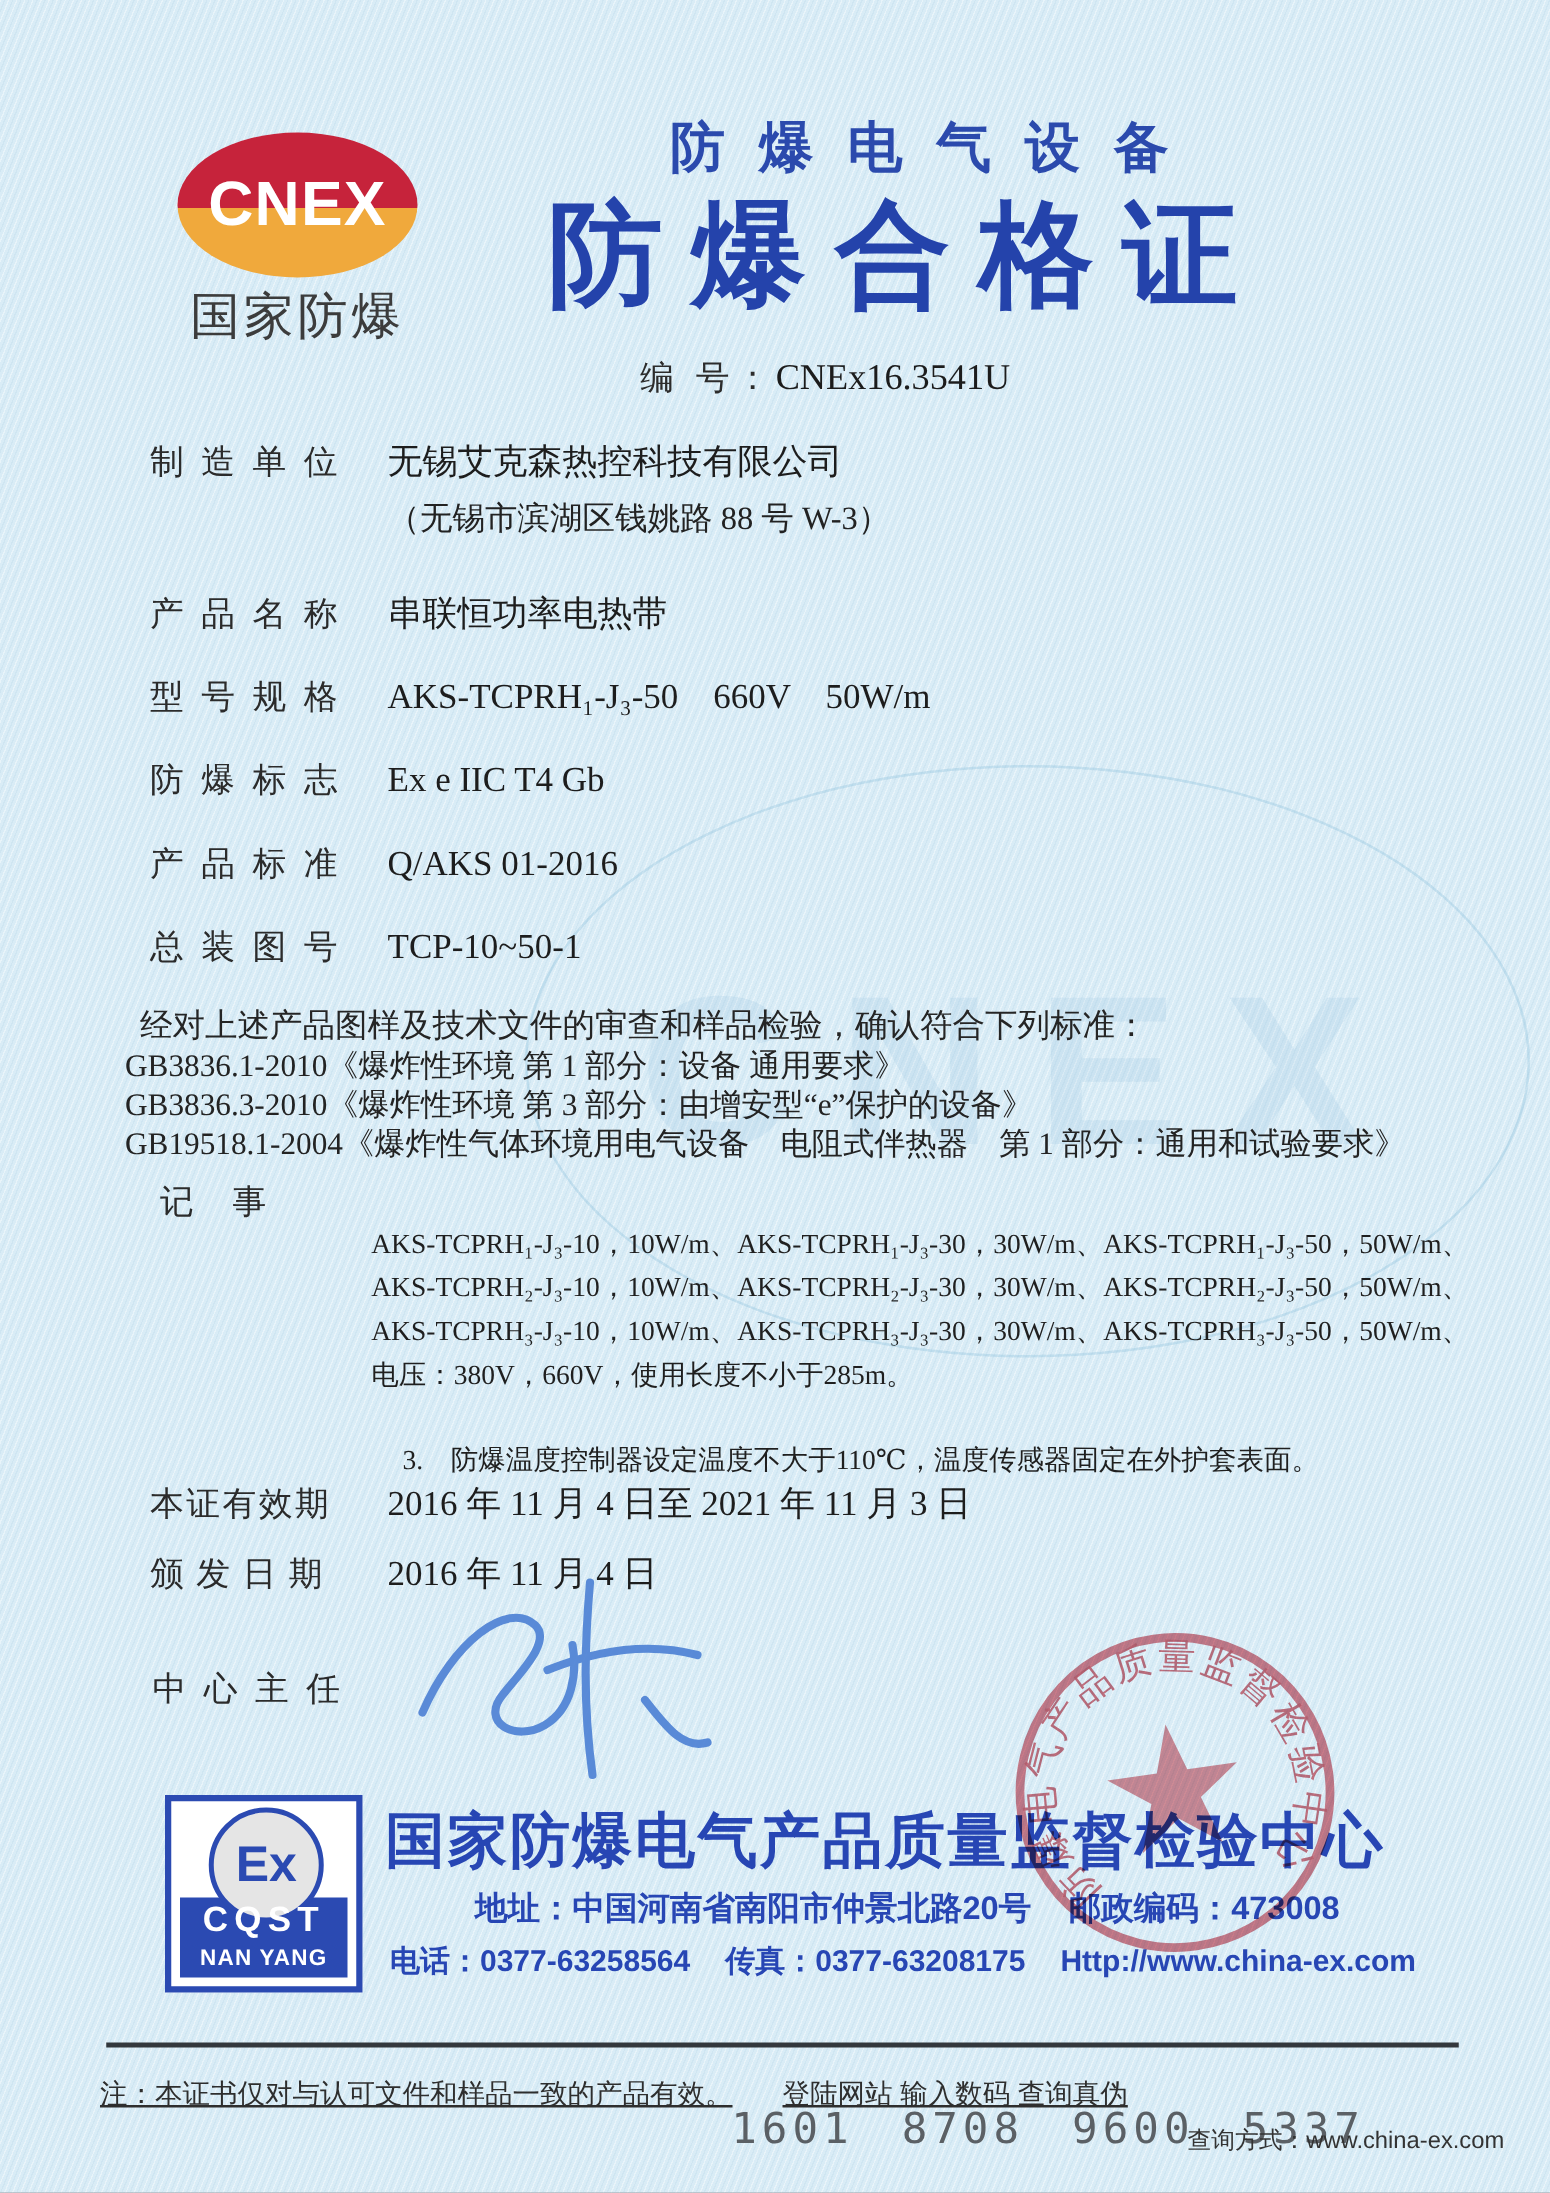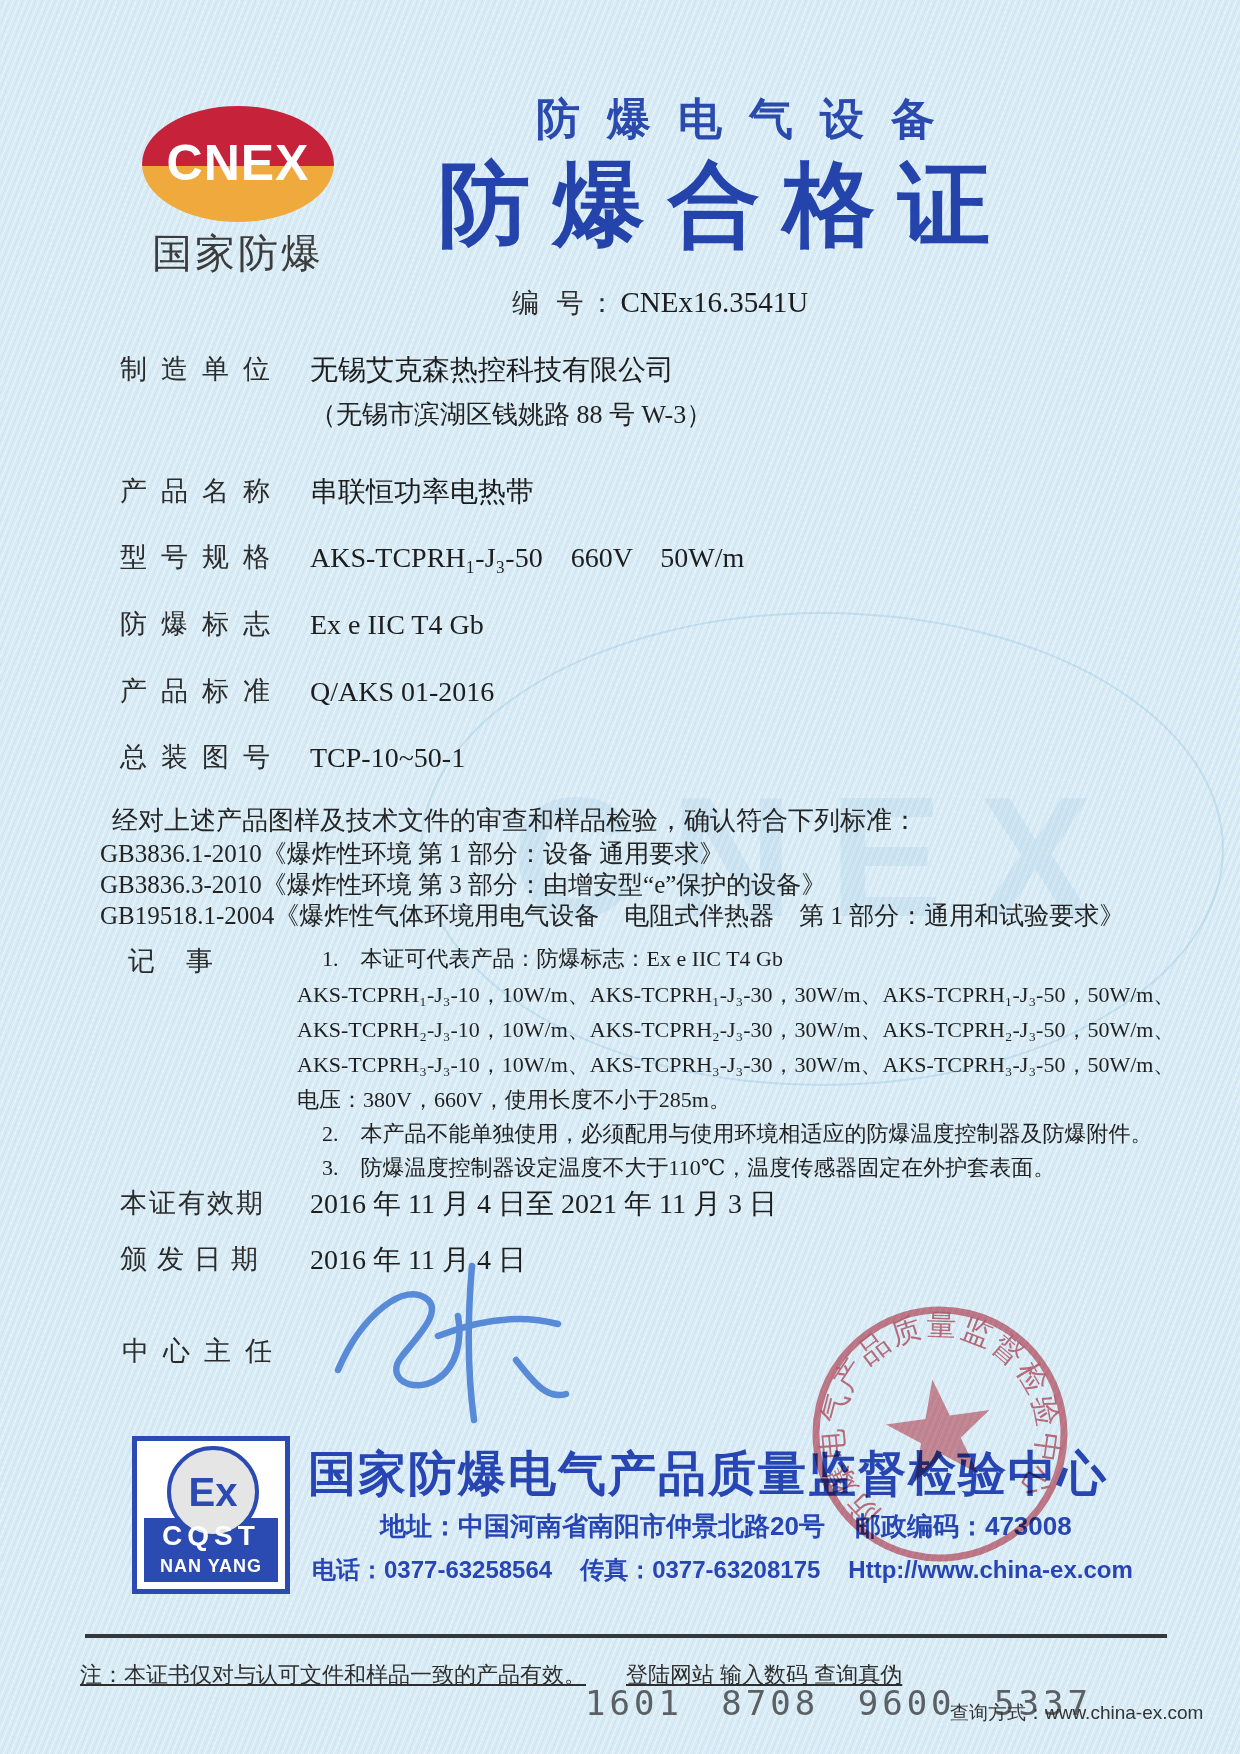--- a/index.html
+++ b/index.html
@@ -110,26 +110,24 @@
 
   <div class="abs lbl" style="left:120px;top:742px;">总装图号</div>
   <div class="abs val song" style="left:310px;top:742px;">TCP-10~50-1</div>
 
   <div class="abs std-intro" style="left:112px;top:806px;">经对上述产品图样及技术文件的审查和样品检验，确认符合下列标准：</div>
   <div class="abs std-item song" style="left:100px;top:840px;">GB3836.1-2010《爆炸性环境 第 1 部分：设备 通用要求》</div>
   <div class="abs std-item song" style="left:100px;top:871px;">GB3836.3-2010《爆炸性环境 第 3 部分：由增安型“e”保护的设备》</div>
   <div class="abs std-item song" style="left:100px;top:902px;">GB19518.1-2004《爆炸性气体环境用电气设备　电阻式伴热器　第 1 部分：通用和试验要求》</div>
 
   <div class="abs lbl lbl-tight" style="left:128px;top:946px;">记　事</div>
-  <div class="abs note-line song" style="left:322px;top:946px;">1.　本证可代表产品：防爆标志：Ex e IIC T4 Gb</div>
   <div class="abs note-line song" style="left:297px;top:982px;">AKS-TCPRH₁-J₃-10，10W/m、AKS-TCPRH₁-J₃-30，30W/m、AKS-TCPRH₁-J₃-50，50W/m、</div>
   <div class="abs note-line song" style="left:297px;top:1017px;">AKS-TCPRH₂-J₃-10，10W/m、AKS-TCPRH₂-J₃-30，30W/m、AKS-TCPRH₂-J₃-50，50W/m、</div>
   <div class="abs note-line song" style="left:297px;top:1052px;">AKS-TCPRH₃-J₃-10，10W/m、AKS-TCPRH₃-J₃-30，30W/m、AKS-TCPRH₃-J₃-50，50W/m、</div>
   <div class="abs note-line song" style="left:297px;top:1087px;">电压：380V，660V，使用长度不小于285m。</div>
-  <div class="abs note-line song" style="left:322px;top:1121px;">2.　本产品不能单独使用，必须配用与使用环境相适应的防爆温度控制器及防爆附件。</div>
   <div class="abs note-line song" style="left:322px;top:1155px;">3.　防爆温度控制器设定温度不大于110℃，温度传感器固定在外护套表面。</div>
 
   <div class="abs lbl lbl-tight" style="left:120px;top:1188px;">本证有效期</div>
   <div class="abs val song" style="left:310px;top:1188px;">2016 年 11 月 4 日至 2021 年 11 月 3 日</div>
 
   <div class="abs lbl lbl-med" style="left:120px;top:1244px;">颁发日期</div>
   <div class="abs val song" style="left:310px;top:1244px;">2016 年 11 月 4 日</div>
 
   <div class="abs lbl" style="left:122px;top:1336px;">中心主任</div>
   <svg class="abs sig" width="270" height="185" viewBox="0 0 270 185">

